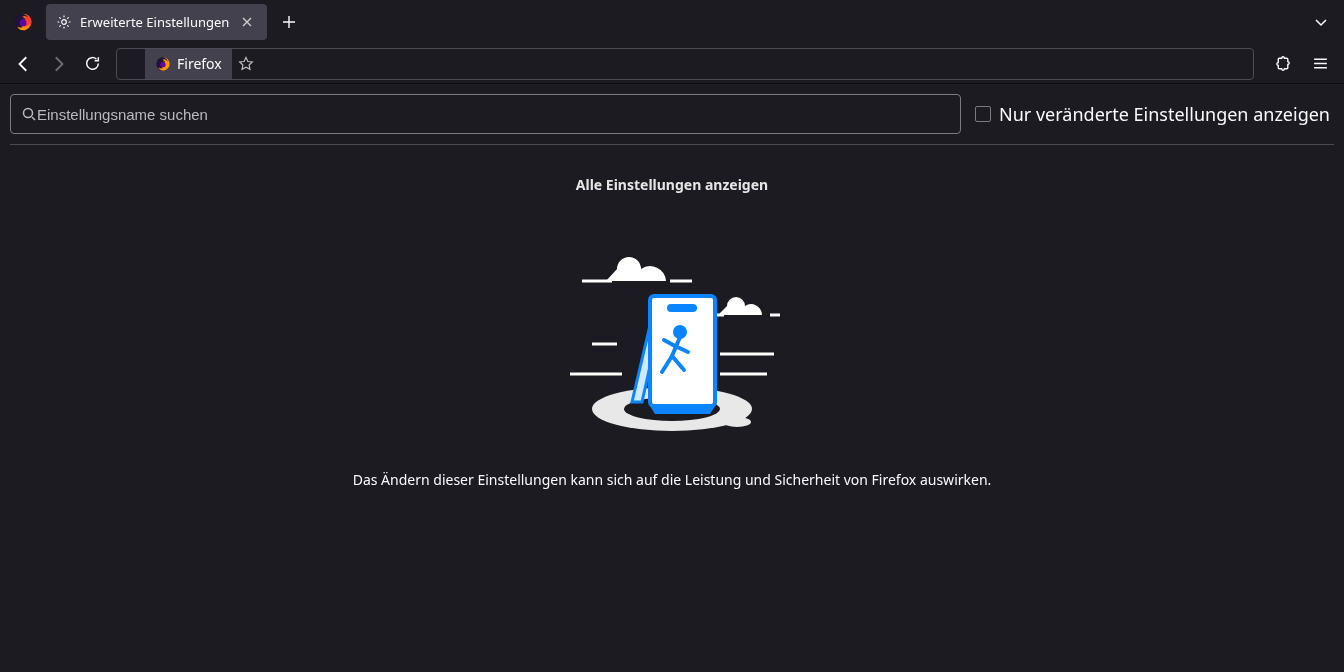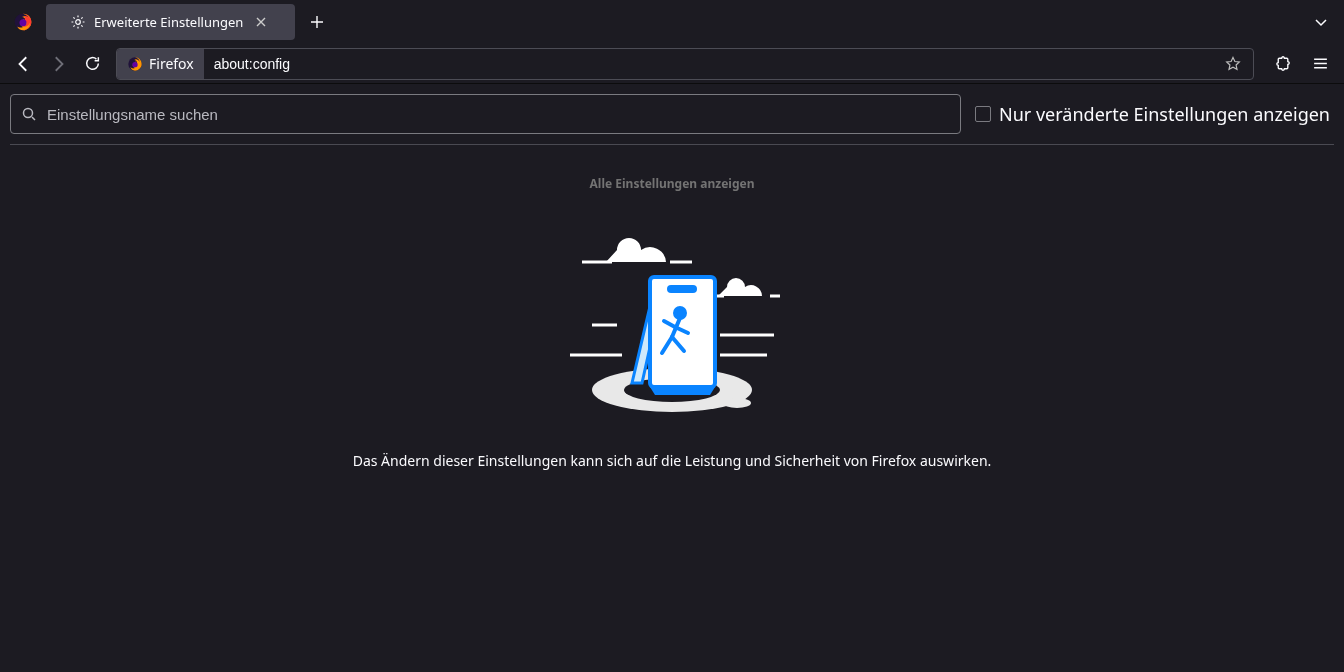--- a/index.html
+++ b/index.html
@@ -1,51 +1,51 @@
 <!DOCTYPE html>
 <html><head>
 <meta charset="utf-8">
 <style>
   * { box-sizing: border-box; margin: 0; padding: 0; }
   html, body { width: 1344px; height: 672px; background: #1c1b22; font-family: system-ui, -apple-system, "Segoe UI", Roboto, sans-serif; color: #fbfbfe; overflow: hidden; }
   
   
   .tabstrip { height: 44px; background: #1c1b22; display: flex; align-items: center; padding: 0 6px; }
   .firefox-menu { width: 34px; height: 34px; display:flex; align-items:center; justify-content:center; margin-right:6px; border-radius:4px; }
-  .tab { display: flex; align-items: center; background: #42414d; border-radius: 4px; height: 36px; padding: 0 24px; gap: 8px; min-width: 210px; }
+  .tab { display: flex; align-items: center; background: #42414d; border-radius: 4px; height: 36px; padding: 0 10px; gap: 8px; min-width: 210px; }
   .tab .tab-icon { width: 16px; height: 16px; display:flex; align-items:center; justify-content:center; }
   .tab .tab-title { font-size: 13px; color: #fbfbfe; flex: 1; }
   .tab .tab-close { width: 20px; height: 20px; display:flex; align-items:center; justify-content:center; color:#ccc; border-radius:3px; }
   .newtab { width: 32px; height:32px; display:flex; align-items:center; justify-content:center; margin-left:6px; color:#ccc; border-radius:4px; }
   .tabstrip-spacer { flex:1; }
   .tabs-dropdown { width:34px; height:34px; display:flex; align-items:center; justify-content:center; color:#ccc; }
 
   
   .navbar { height: 40px; background: #1c1b22; display:flex; align-items:center; padding: 0 8px; gap:2px; border-bottom: 1px solid #0c0c0d; }
   .nav-btn { width: 32px; height: 32px; display:flex; align-items:center; justify-content:center; color:#fbfbfe; border-radius:4px; }
   .nav-btn.disabled { color:#6f6f78; }
   .urlbar { flex:1; height: 32px; background:#1c1b22; border:1px solid #4c4c55; border-radius:4px; display:flex; align-items:center; margin:0 6px; overflow:hidden; }
-  .urlbar-identity { display:flex; align-items:center; background:#42414d; height:100%; padding:0 10px; gap:6px; font-size:13px; color:#fbfbfe; }
+  .urlbar-identity { display:flex; align-items:center; background:#42414d; height:100%; padding:0 10px; gap:6px; font-size:13px; color:#fbfbfe;margin-left:28px; }
   .urlbar-identity .ff-label { font-size:14px; }
   .urlbar-input { flex:1; padding:0 10px; font-size:14px; color:#fbfbfe; background:transparent; border:none; outline:none; }
   .urlbar-actions { display:flex; align-items:center; padding-right:6px; gap:2px; }
   .urlbar-action { width:28px; height:28px; display:flex; align-items:center; justify-content:center; color:#ccc; border-radius:4px; }
   .toolbar-btn { width: 32px; height: 32px; display:flex; align-items:center; justify-content:center; color:#fbfbfe; border-radius:4px; margin-left:4px; }
 
   
   .content { position:absolute; top:84px; left:0; right:0; bottom:0; background:#1c1b22; padding: 10px 10px 0 10px; }
   .search-row { display:flex; align-items:center; gap:14px; padding-bottom:10px; border-bottom:1px solid #4a4a52; }
-  .search-box { flex:1; height:40px; border:1px solid #7a7a80; border-radius:4px; display:flex; align-items:center; padding:0 10px; gap:10px; background:#1c1b22; }
+  .search-box { flex:1; height:40px; border:1px solid #7a7a80; border-radius:4px; display:flex; align-items:center; padding:0 10px; background:#1c1b22; }
   .search-box input { flex:1; background:transparent; border:none; outline:none; color:#fbfbfe; font-size:15px; }
   .search-box input::placeholder { color:#b9b9c0; }
   .checkbox-wrap { display:flex; align-items:center; gap:8px; font-size:18px; color:#fbfbfe; padding-right:4px; white-space:nowrap; }
   .checkbox { width:16px; height:16px; border:1px solid #7a7a80; border-radius:2px; display:inline-block; }
 
   .main { text-align:center; padding-top:30px; }
-  .main-title { font-size:12px; font-weight:700; color:#737373; margin-bottom:23px; }
+  .main-title { font-size:14px; font-weight:700; color:#e5e5e5; margin-bottom:40px; }
   .illus-wrap { display:flex; justify-content:center; margin-bottom:36px; }
   .illus-wrap svg { width:220px; height:200px; }
   .warning-text { font-size:14px; color:#fbfbfe; }
 
   svg { display:block; }
 </style>
 </head>
 <body>
 
 <div class="tabstrip">
@@ -103,21 +103,20 @@
   </div>
   <div class="urlbar">
     <div class="urlbar-identity">
       <svg width="16" height="16" viewBox="0 0 24 24">
         <circle cx="12" cy="12" r="10" fill="#20123a"></circle>
         <path d="M12 2 C18 2 22 7 22 12 C22 18 17 22 12 22 C9 22 6 20 5 17 C7 19 10 19 12 18 C9 17 8 14 9 12 C10 14 12 14 13 13 C11 12 11 9 13 8 C12 10 14 11 15 10 C15 8 13 6 11 6 C13 4 17 5 19 9 C19 6 16 3 12 2 Z" fill="#ff9500"></path>
         <circle cx="12" cy="13" r="4" fill="#6200a4"></circle>
       </svg>
       <span class="ff-label">Firefox</span>
     </div>
-    <input class="urlbar-input" readonly="" value="about:config" style="">
     <div class="urlbar-actions">
       <div class="urlbar-action">
         <svg width="16" height="16" viewBox="0 0 16 16" fill="none" stroke="#bbb" stroke-width="1.2">
           <path d="M8 1.5l1.9 4 4.4.5-3.2 3 .9 4.3L8 11.2l-4 2.1.9-4.3-3.2-3 4.4-.5z"></path>
         </svg>
       </div>
     </div>
   </div>
   <div class="toolbar-btn">
     <svg width="17" height="17" viewBox="0 0 16 16" fill="none" stroke="#fbfbfe" stroke-width="1.3">

